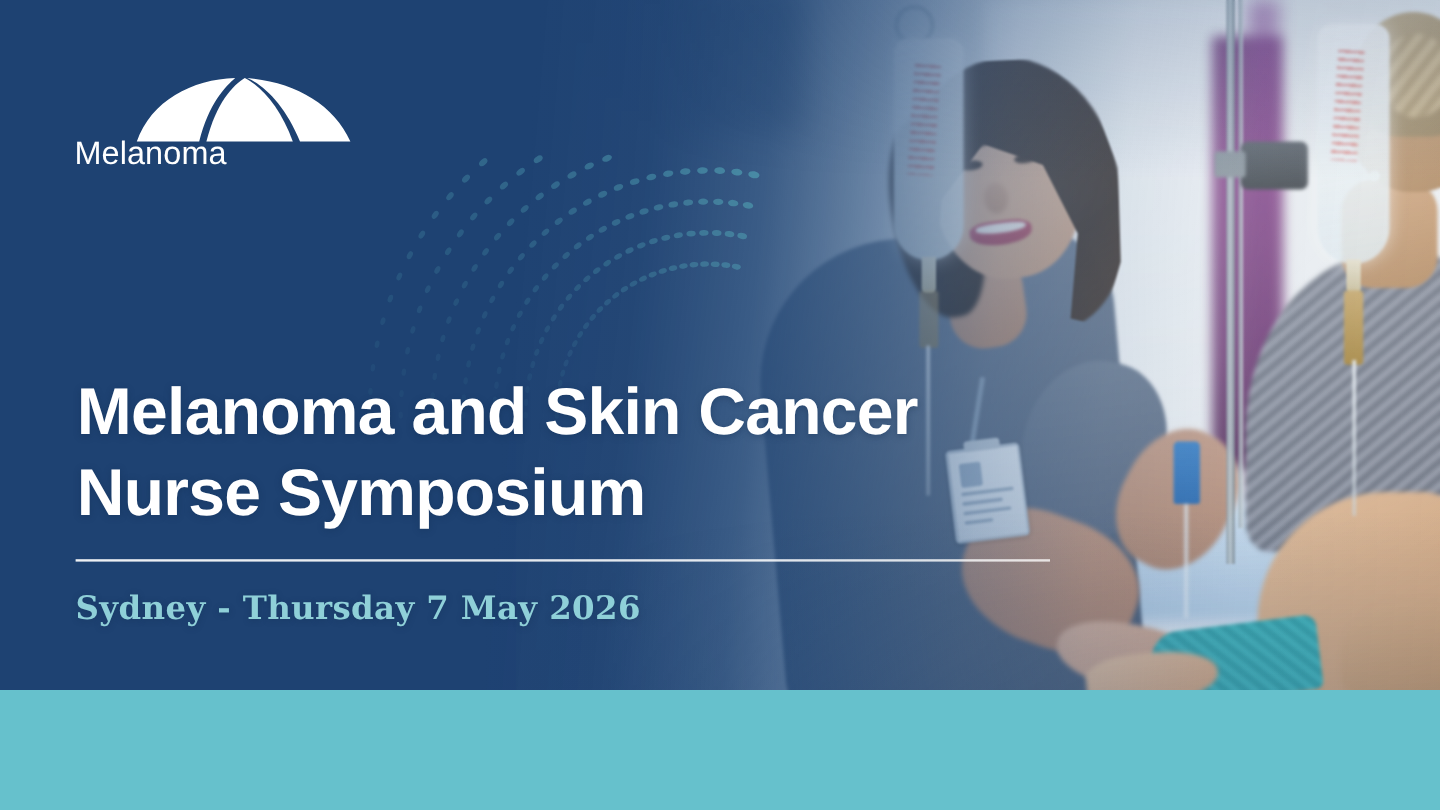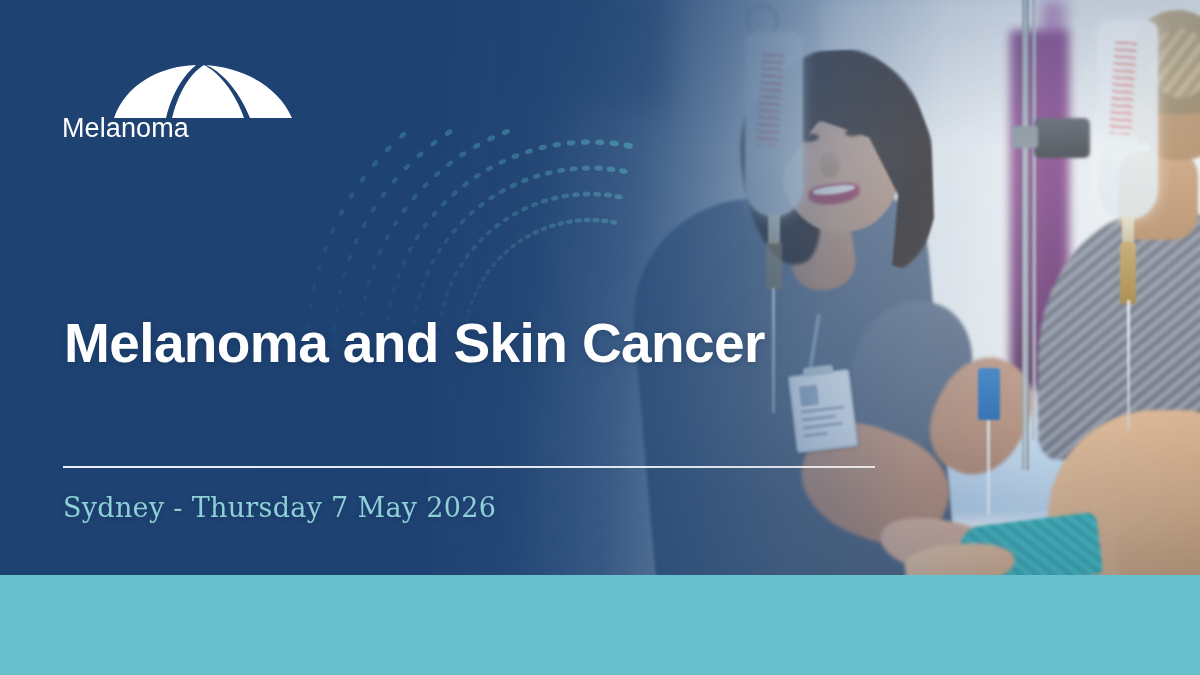--- a/index.html
+++ b/index.html
@@ -348,21 +348,21 @@
     font-weight:700; letter-spacing:-.6px;
     text-shadow:0 1px 6px rgba(15,40,75,.35);
   }
   .rule{
     position:absolute; left:63px; top:466px; width:812px; height:2px;
     background:linear-gradient(90deg,rgba(255,255,255,.92),rgba(255,255,255,.86) 70%,rgba(255,255,255,.78));
   }
   .eventline{
     position:absolute; left:63px; top:492px;
     font-family:"DejaVu Serif", serif;
-    font-size:27px; font-weight:400; letter-spacing:.3px;
+    font-size:27px; font-weight:700; letter-spacing:.3px;
     color:#8fd0d8;
     text-shadow:0 1px 5px rgba(15,40,75,.35);
   }
 
   
   .footer-bar{
     position:absolute; left:0; top:575px; width:1200px; height:100px;
     background:#66c1cc;
   }
 </style>
@@ -609,21 +609,21 @@
         <path d="M64 56 C 72 24, 86 9, 96 3 C 110 10, 126 28, 136 56 Z" fill="#ffffff"></path>
         <path d="M142 56 C 130 26, 112 9, 98 3 C 136 6, 170 24, 184 56 Z" fill="#ffffff"></path>
       </svg>
     </div>
     <div class="logo-type">
       <div class="logo-line1">Melanoma</div>
     </div>
   </div>
 
   <div class="headline">
-    <h1><span>Melanoma and Skin Cancer</span><br></h1>
+    <h1><span>Melanoma and Skin Cancer</span><br><span>Nurse Symposium</span></h1>
   </div>
 
   <div class="rule"></div>
 
   <div class="eventline">Sydney - Thursday 7 May 2026</div>
 
   <div class="footer-bar"></div>
 
 </div>
 

